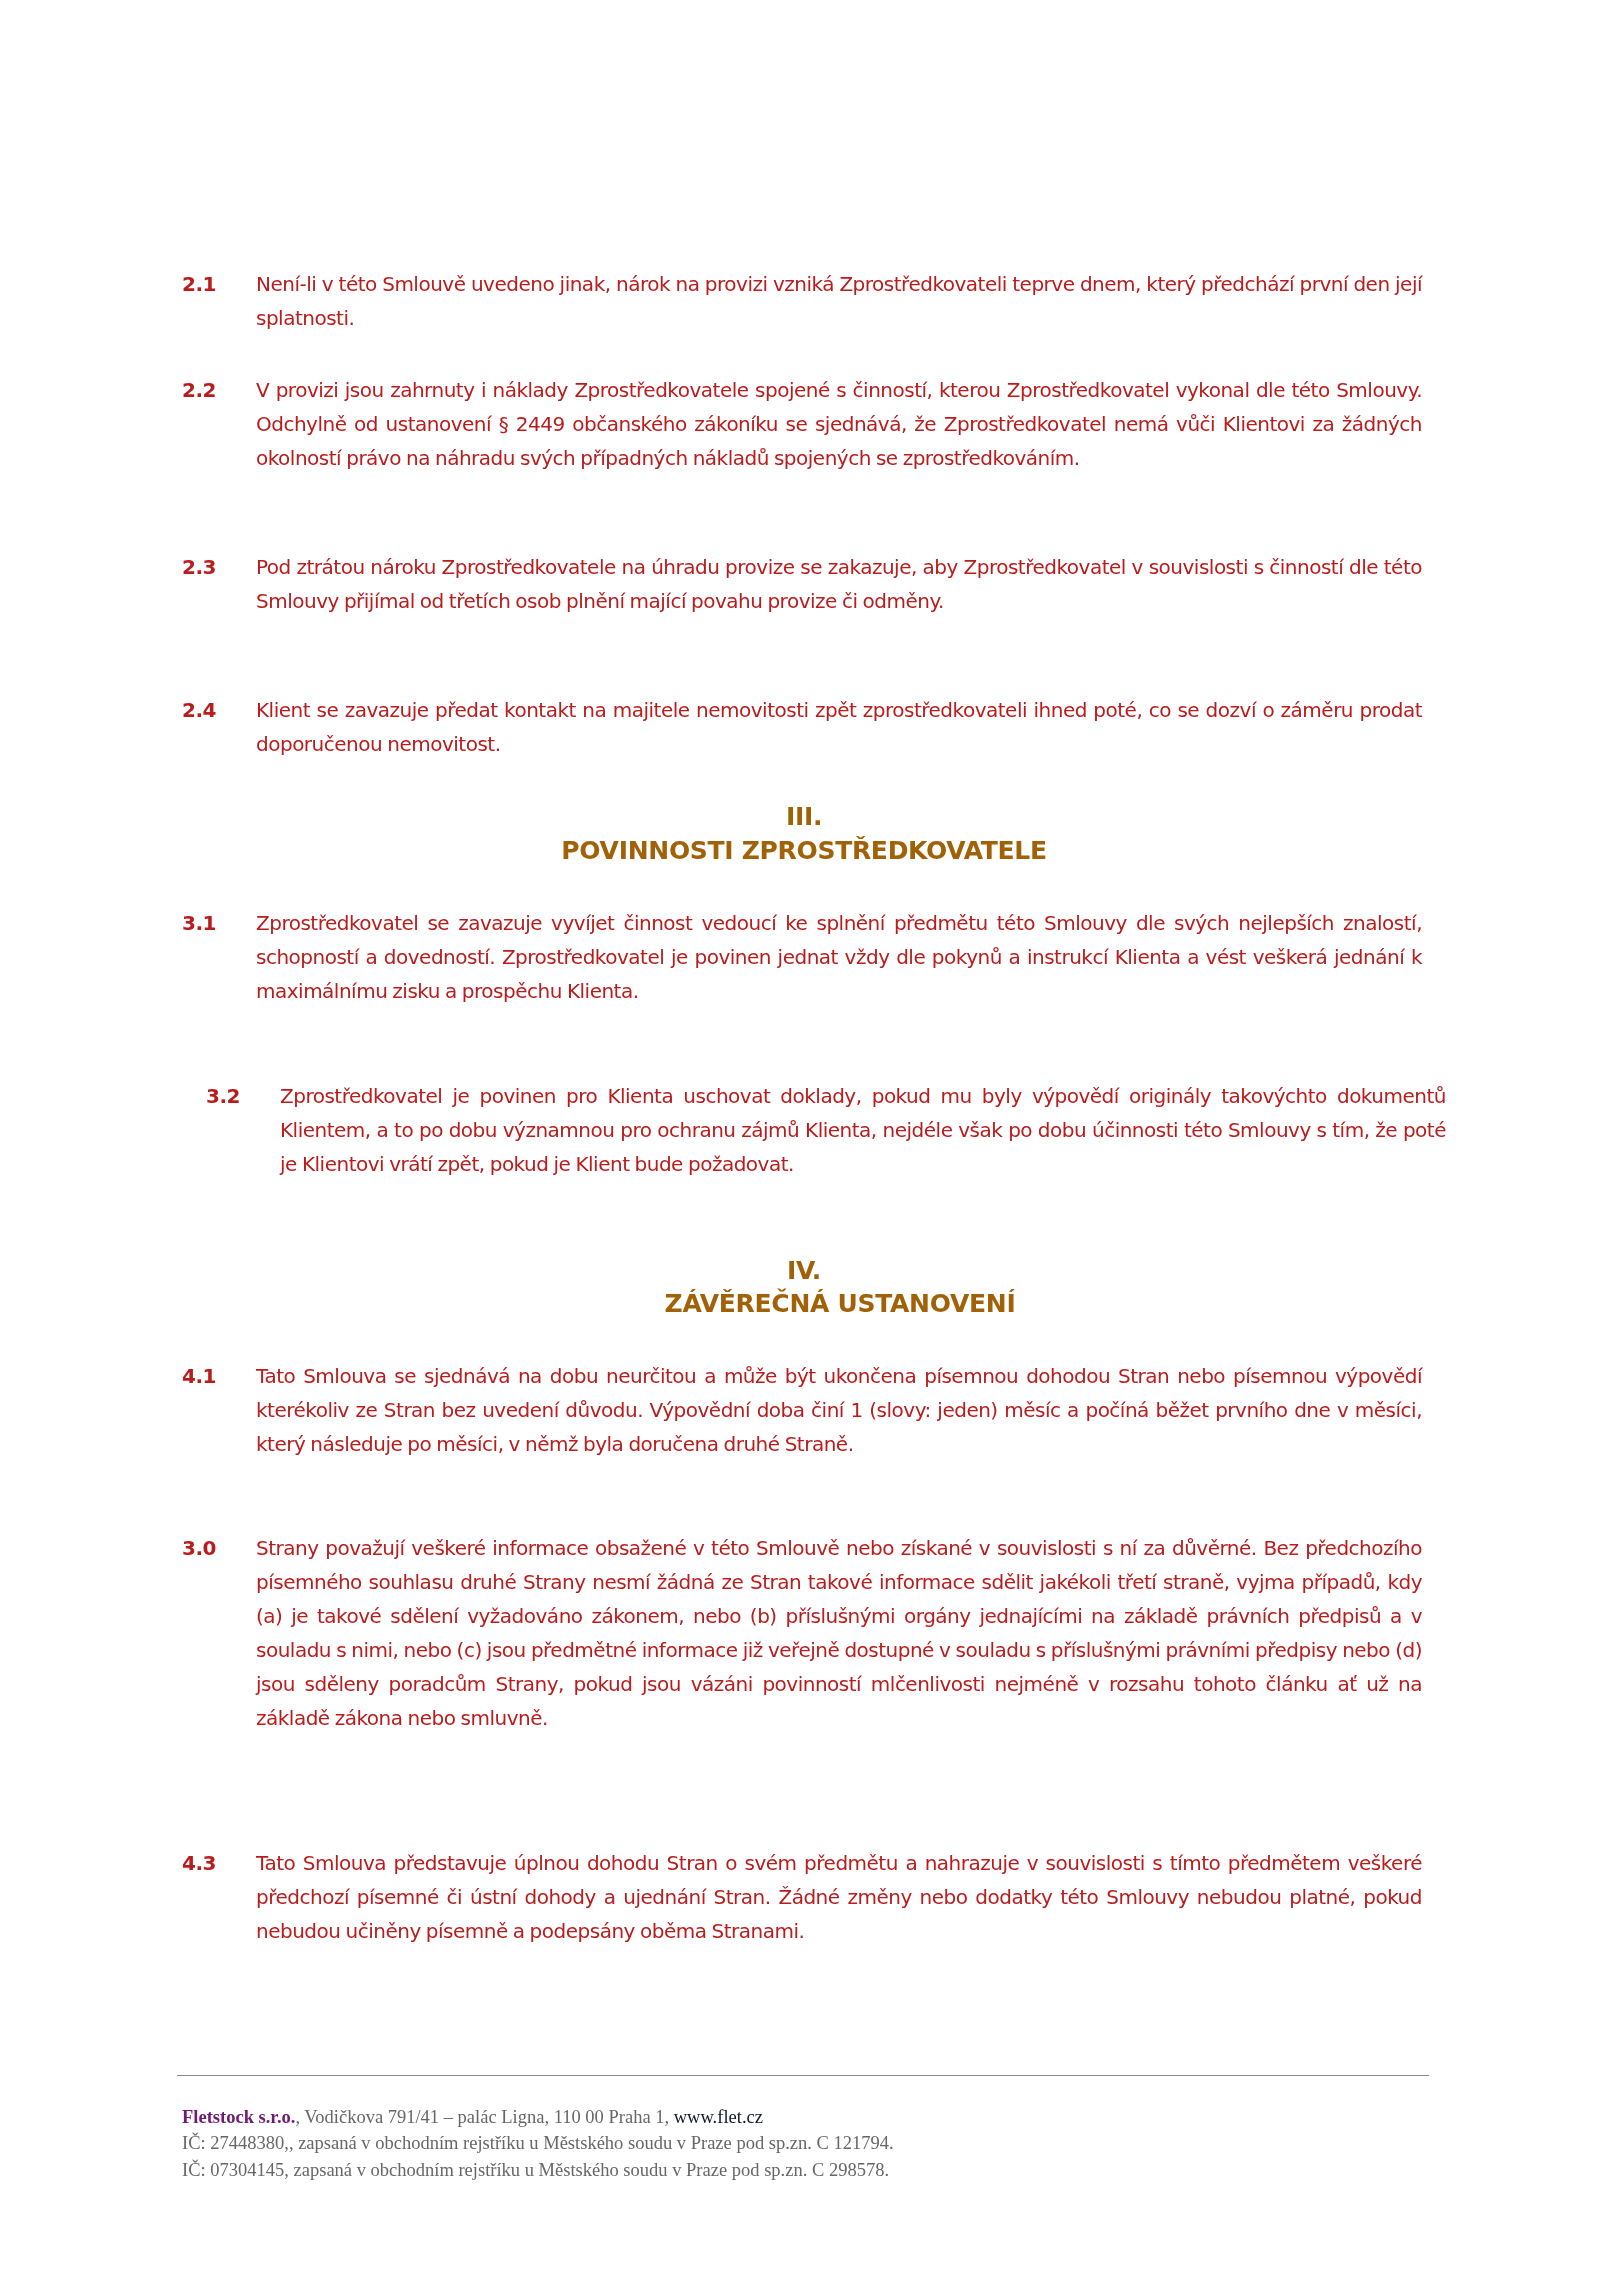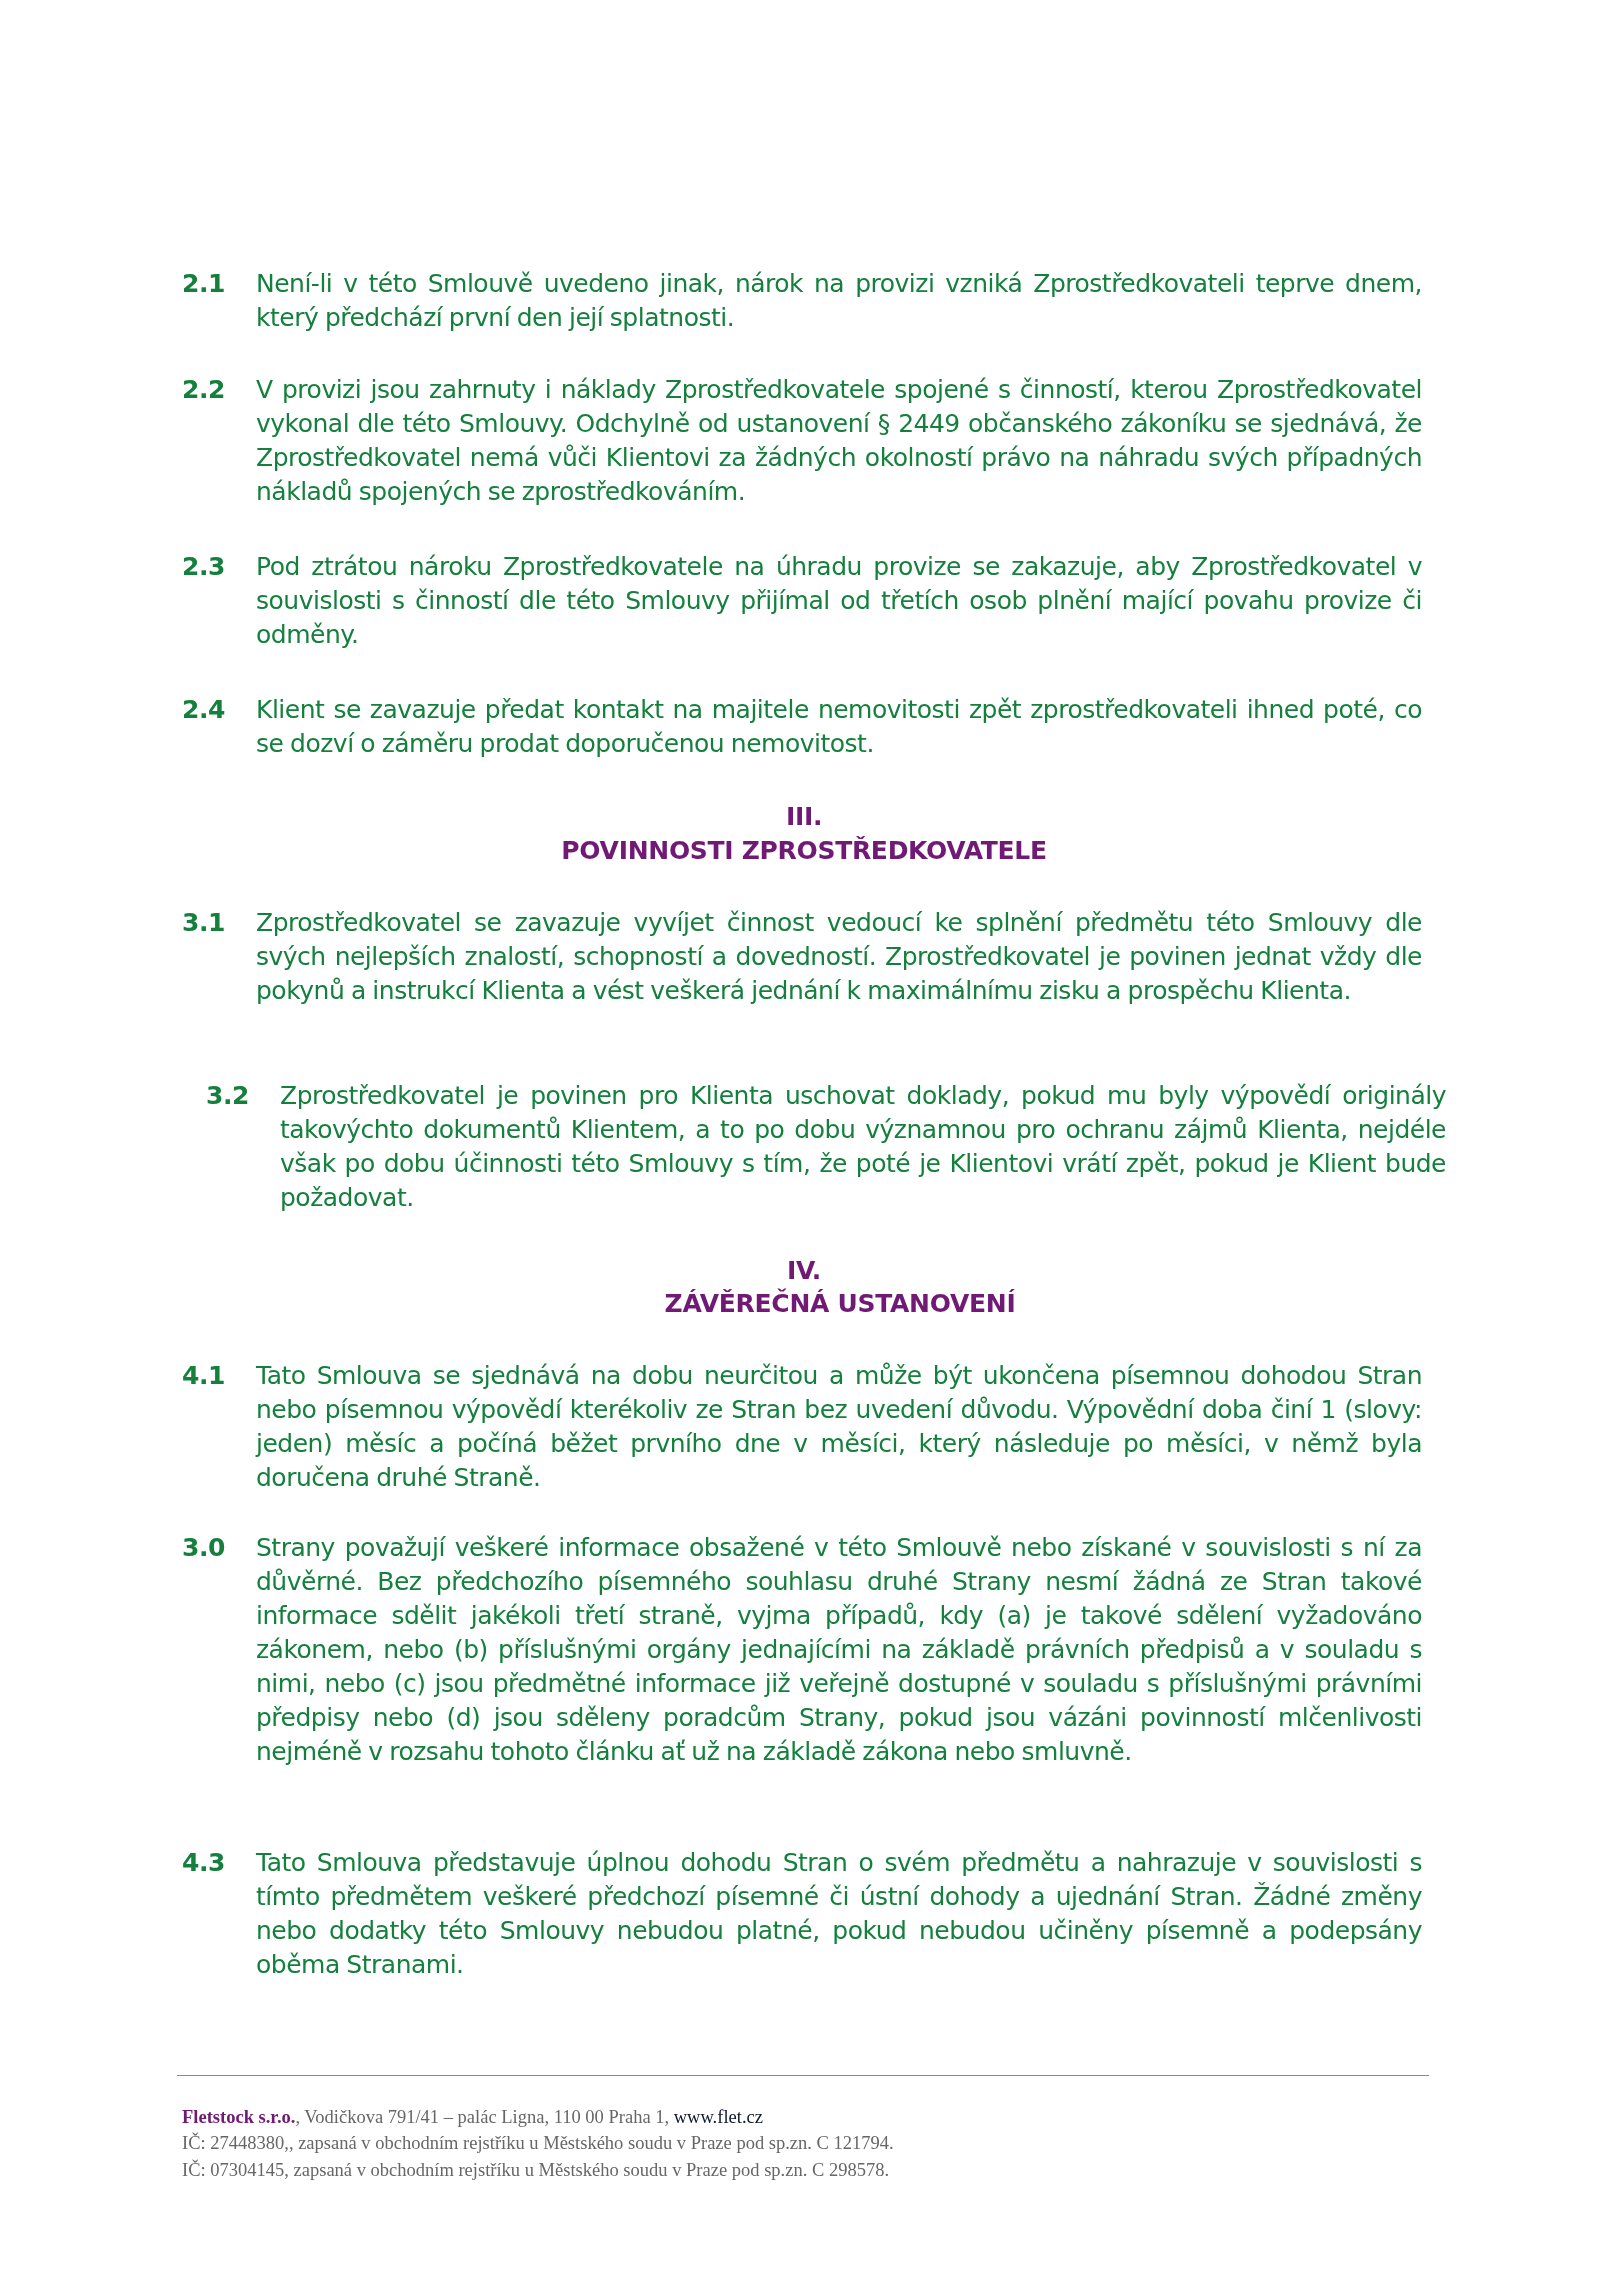--- a/index.html
+++ b/index.html
@@ -1,22 +1,22 @@
 <!DOCTYPE html>
 <html style="font-size:13.4px"><head>
 <meta charset="utf-8">
 <style>
   html, body { margin: 0; padding: 0; background: #ffffff; }
   body { width: 1611px; height: 2295px; position: relative; overflow: hidden; }
   .page { position: absolute; left: 0; top: 0; width: 1611px; height: 2295px; background: #fff; }
   .body-text {
     font-family: "DejaVu Sans", sans-serif;
-    font-size: 25px;
+    font-size: 20px;
     line-height: 34px;
-    color: #15803d;
+    color: #b91c1c;
     letter-spacing: -0.5px;
     word-spacing: -0.8px;
   }
   .clause {
     position: absolute;
     left: 182px;
     width: 1240px;
   }
   .clause-num {
     position: absolute;
@@ -29,21 +29,21 @@
     text-align: justify;
   }
   .heading {
     position: absolute;
     left: 0; width: 1608px;
     text-align: center;
     font-family: "DejaVu Sans", sans-serif;
     font-weight: bold;
     font-size: 25px;
     line-height: 34px;
-    color: #701a75;
+    color: #a16207;
     letter-spacing: -0.3px;
   }
   .footer-rule {
     position: absolute;
     left: 177px; top: 2075px;
     width: 1252px; height: 0;
     border-top: 1.7px solid #8a8a8a;
   }
   .footer {
     position: absolute;

